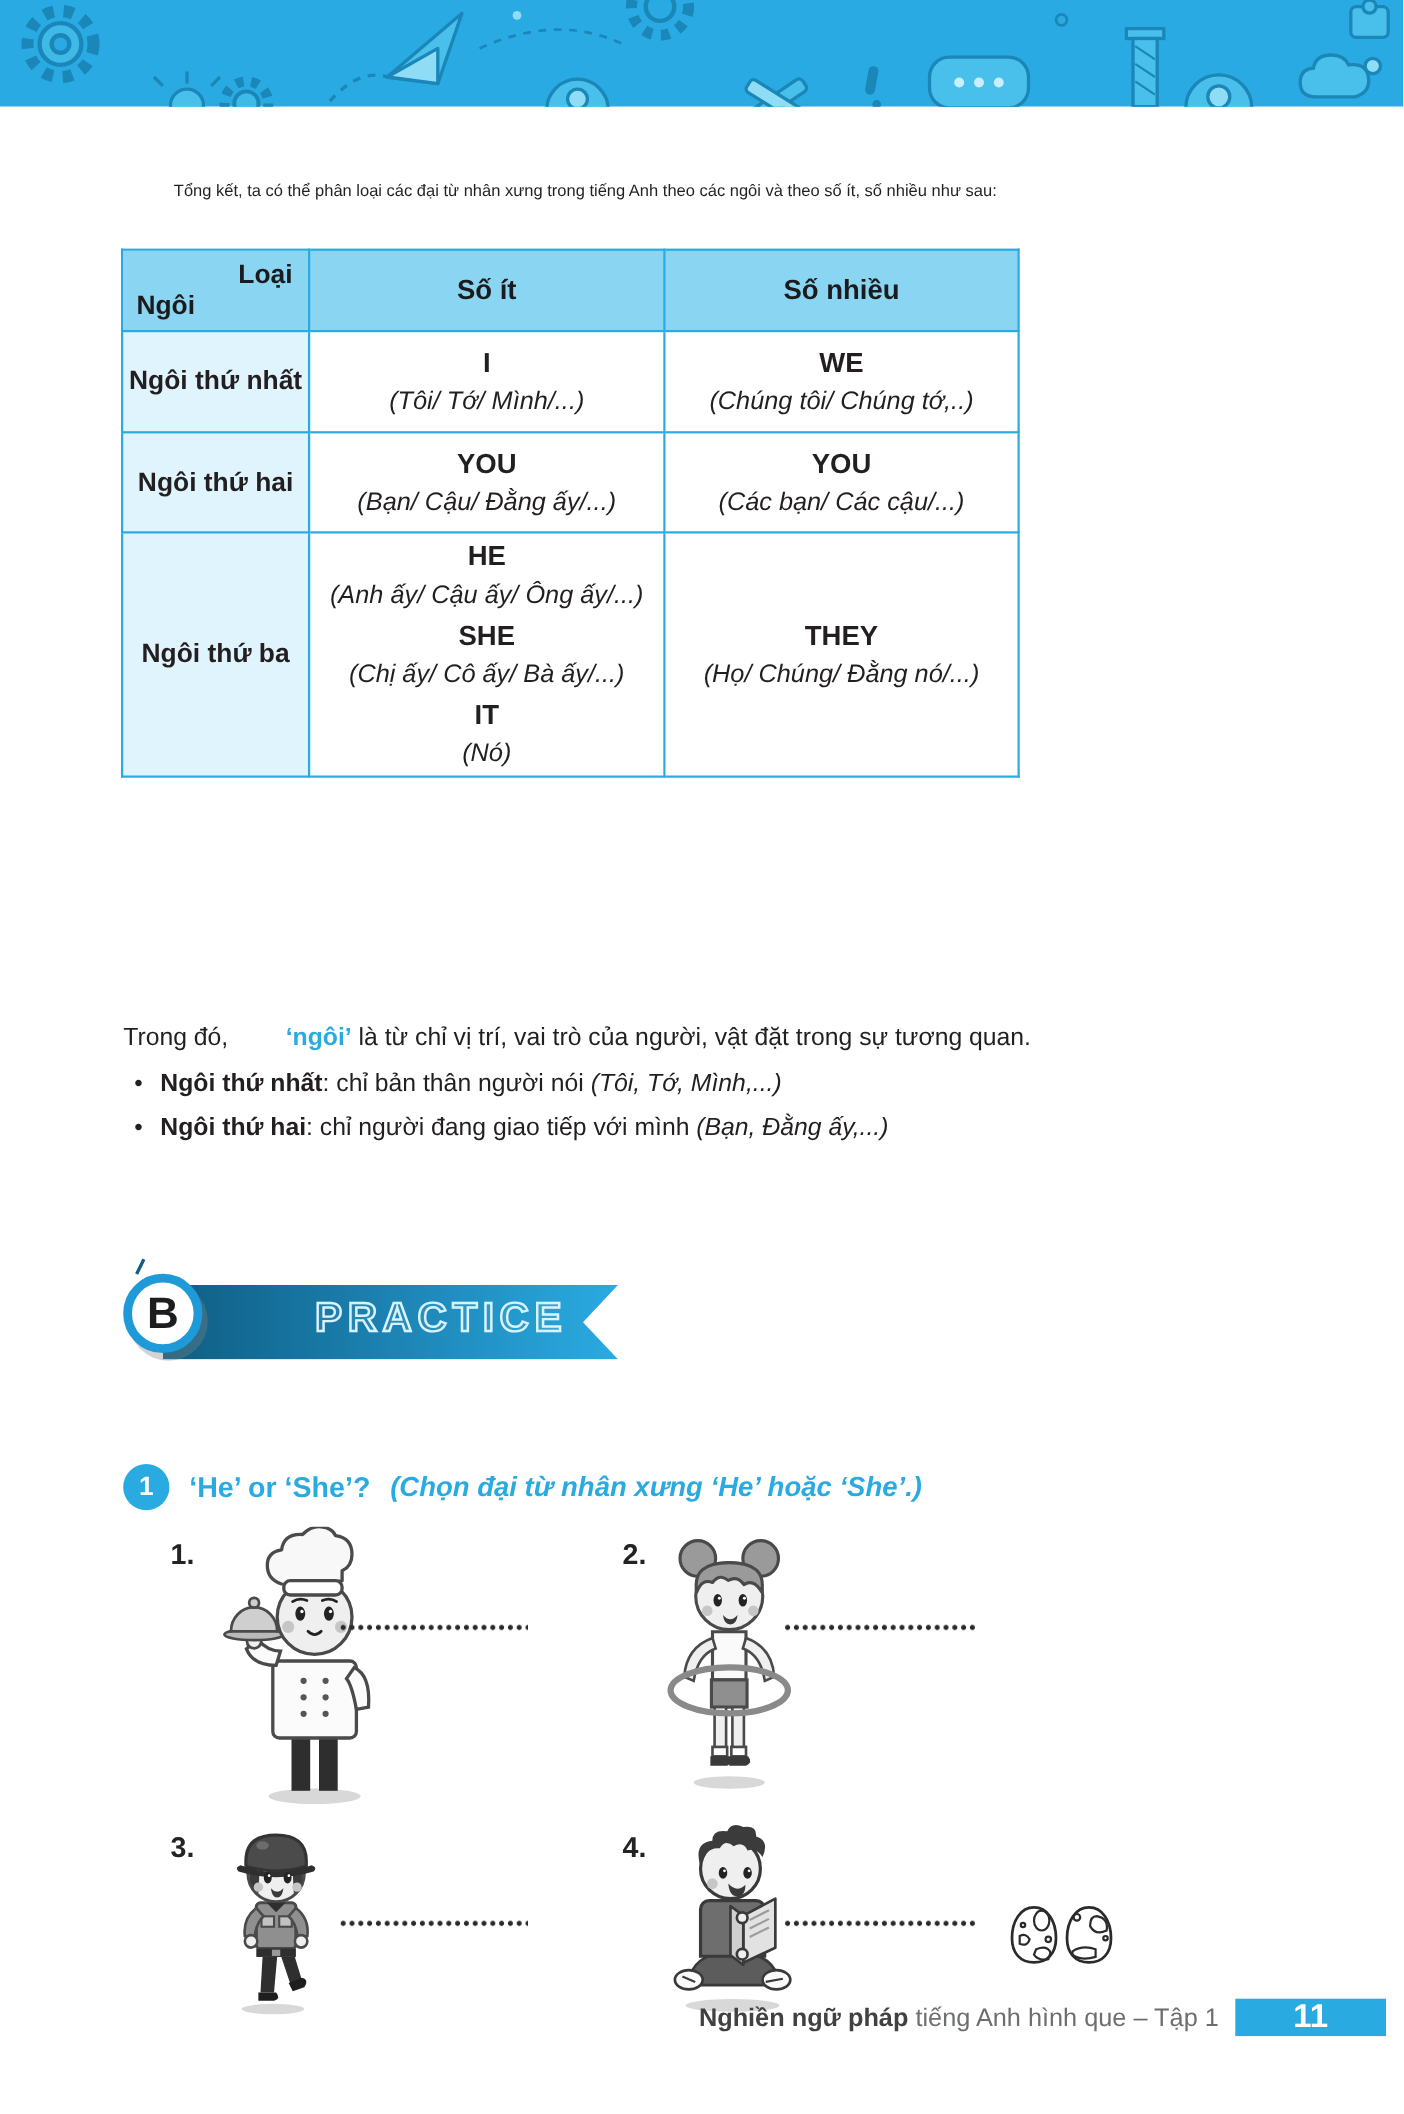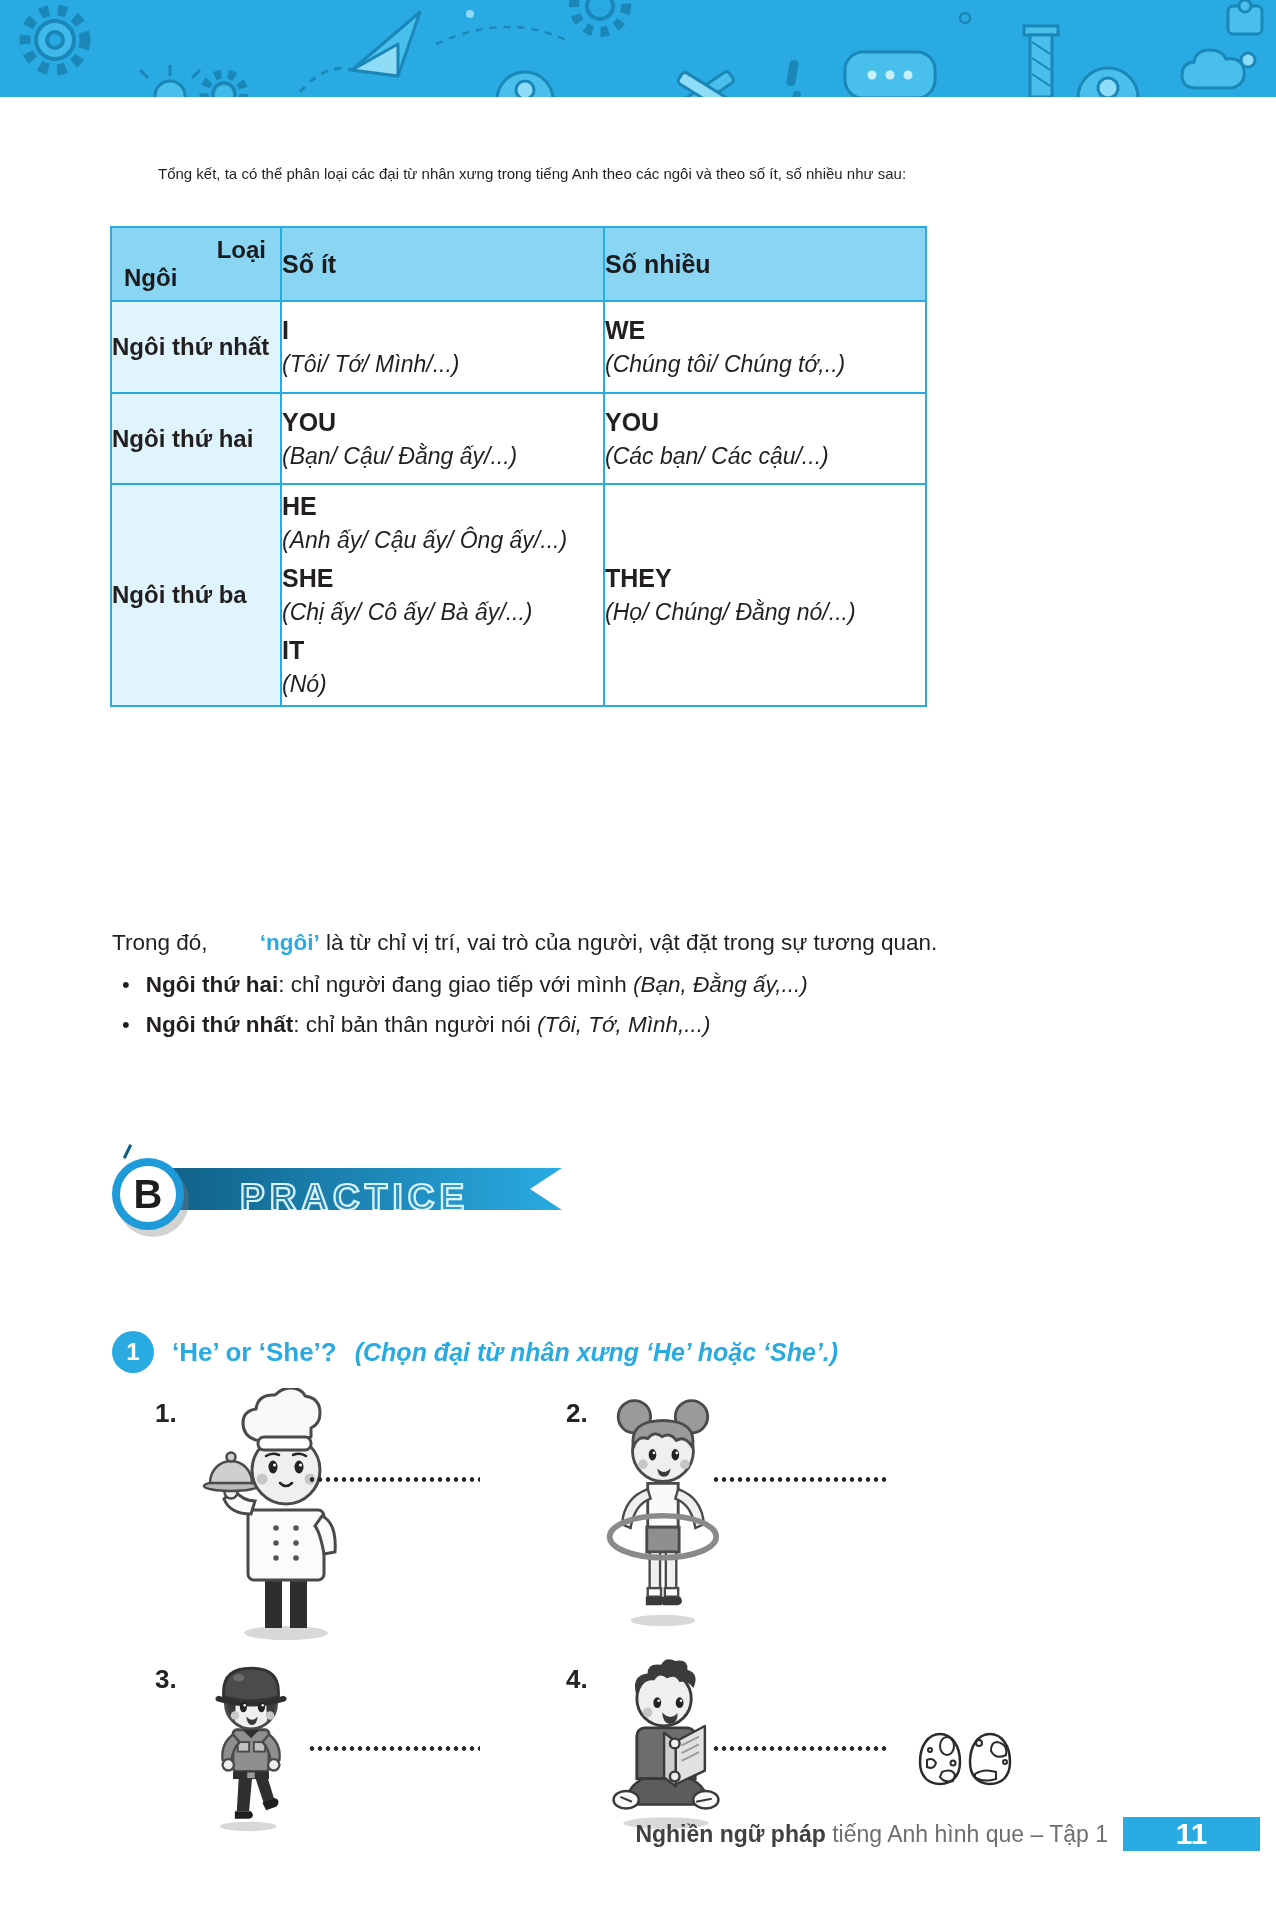--- a/index.html
+++ b/index.html
@@ -5,44 +5,44 @@
   html,body{margin:0;padding:0;background:#ffffff;}
   .page{position:relative;width:1276px;height:1922px;background:#fff;overflow:hidden;
         font-family:"Liberation Sans","DejaVu Sans",sans-serif;color:#231f20;}
   
   .band{position:absolute;left:0;top:0;}
   
   .intro{position:absolute;left:112px;top:138px;width:822px;font-size:15px;line-height:39px;
          text-indent:30px;margin:16px;}
   
   .ptable{position:absolute;left:110px;top:226px;border-collapse:collapse;table-layout:fixed;}
-  .ptable th,.ptable td{border:2px solid #29abe2;vertical-align:middle;text-align:left;padding:0;}
+  .ptable th,.ptable td{border:2px solid #29abe2;vertical-align:middle;text-align:center;padding:0;}
   .ptable th{background:#89d5f2;height:72px;font-size:25px;color:#1b1b1d;}
   .col-label{width:170px;}.col-sing{width:323px;}.col-plur{width:322px;}
   .corner{position:relative;background:#89d5f2;
      background-image:linear-gradient(to bottom right,rgba(0,0,0,0) calc(50% - 1.6px),#29abe2 calc(50% - 0.6px),#29abe2 calc(50% + 0.6px),rgba(0,0,0,0) calc(50% + 1.6px));}
   .corner .top{position:absolute;top:8px;right:14px;font-weight:bold;font-size:24px;}
   .corner .bottom{position:absolute;bottom:8px;left:12px;font-weight:bold;font-size:24px;}
   .row-label{background:#dff4fd;font-weight:bold;font-size:24px;}
   .cell{background:#fff;}
   .word{font-weight:bold;font-size:25px;line-height:34px;margin-top:4px;}
   .gloss{font-style:italic;font-size:23px;line-height:34px;margin-bottom:4px;}
   
   .explain{position:absolute;left:112px;top:930px;margin:0;font-size:22.5px;white-space:nowrap;}
   .term{color:#29abe2;font-weight:bold;margin-left:46px;}
   .bullets{position:absolute;left:112px;top:966px;width:834px;margin:0;padding:0;list-style:none;}
   .bullets li{font-size:22.5px;line-height:38px;margin:0 0 2px 0;}
   .bullets li.just{text-align:justify;}
   .dot{display:inline-block;margin:0 16px 0 10px;font-size:22px;}
   .b{font-weight:bold;} .i{font-style:italic;}
   
-  .ribbon{position:absolute;left:148px;top:1168px;width:414px;height:42px;z-index:1;
+  .ribbon{position:absolute;left:148px;top:1168px;width:414px;height:68px;z-index:1;
     background:linear-gradient(90deg,#0f5d83 0%,#1b7fae 45%,#2aabe2 100%);
     -webkit-clip-path:polygon(0 0,100% 0,calc(100% - 32px) 50%,100% 100%,0 100%);
-    clip-path:polygon(0 0,100% 0,calc(100% - 32px) 50%,100% 100%,0 100%);}
+    clip-path:polygon(0 0,100% 0,calc(100% - 32px) 50%,100% 100%,0 100%);text-align:center;}
   .ribbon span{display:block;line-height:60px;padding-left:92px;font-size:37px;font-weight:700;
     letter-spacing:5px;color:#cdeffb;-webkit-text-fill-color:rgba(255,255,255,0.06);
     -webkit-text-stroke:2.2px #d9f3fc;}
   .badge-b{position:absolute;left:112px;top:1158px;width:56px;height:56px;border-radius:50%;
     background:#fff;border:8px solid #1f9ad8;z-index:2;display:flex;align-items:center;justify-content:center;
     font-size:40px;font-weight:800;color:#1d1d1f;box-shadow:5px 7px 0 rgba(130,130,130,.35);}
   .spark{position:absolute;left:126px;top:1144px;width:3px;height:15px;background:#0f5d83;
     transform:rotate(26deg);z-index:3;}
   
   .ex-head{position:absolute;left:112px;top:1331px;display:flex;align-items:center;gap:18px;}
@@ -187,22 +187,22 @@
       </td>
     </tr>
   </tbody>
     </table>
 
   <p class="explain">
     <span>Trong đó, </span><span class="term">‘ngôi’</span><span> là từ chỉ vị trí, vai trò của người, vật đặt trong sự tương quan.</span>
   </p>
 
   <ul class="bullets">
+    <li><span class="dot">•</span><span class="b">Ngôi thứ nhất</span><span>: chỉ bản thân người nói </span><span class="i">(Tôi, Tớ, Mình,...)</span></li>
     <li><span class="dot">•</span><span class="b">Ngôi thứ hai</span><span>: chỉ người đang giao tiếp với mình </span><span class="i">(Bạn, Đằng ấy,...)</span></li>
-    <li><span class="dot">•</span><span class="b">Ngôi thứ nhất</span><span>: chỉ bản thân người nói </span><span class="i">(Tôi, Tớ, Mình,...)</span></li>
   </ul>
 
   <div class="spark"></div>
   <div class="badge-b">
       <span>B</span>
     </div>
   <div class="ribbon">
       <span>PRACTICE</span>
     </div>
 

